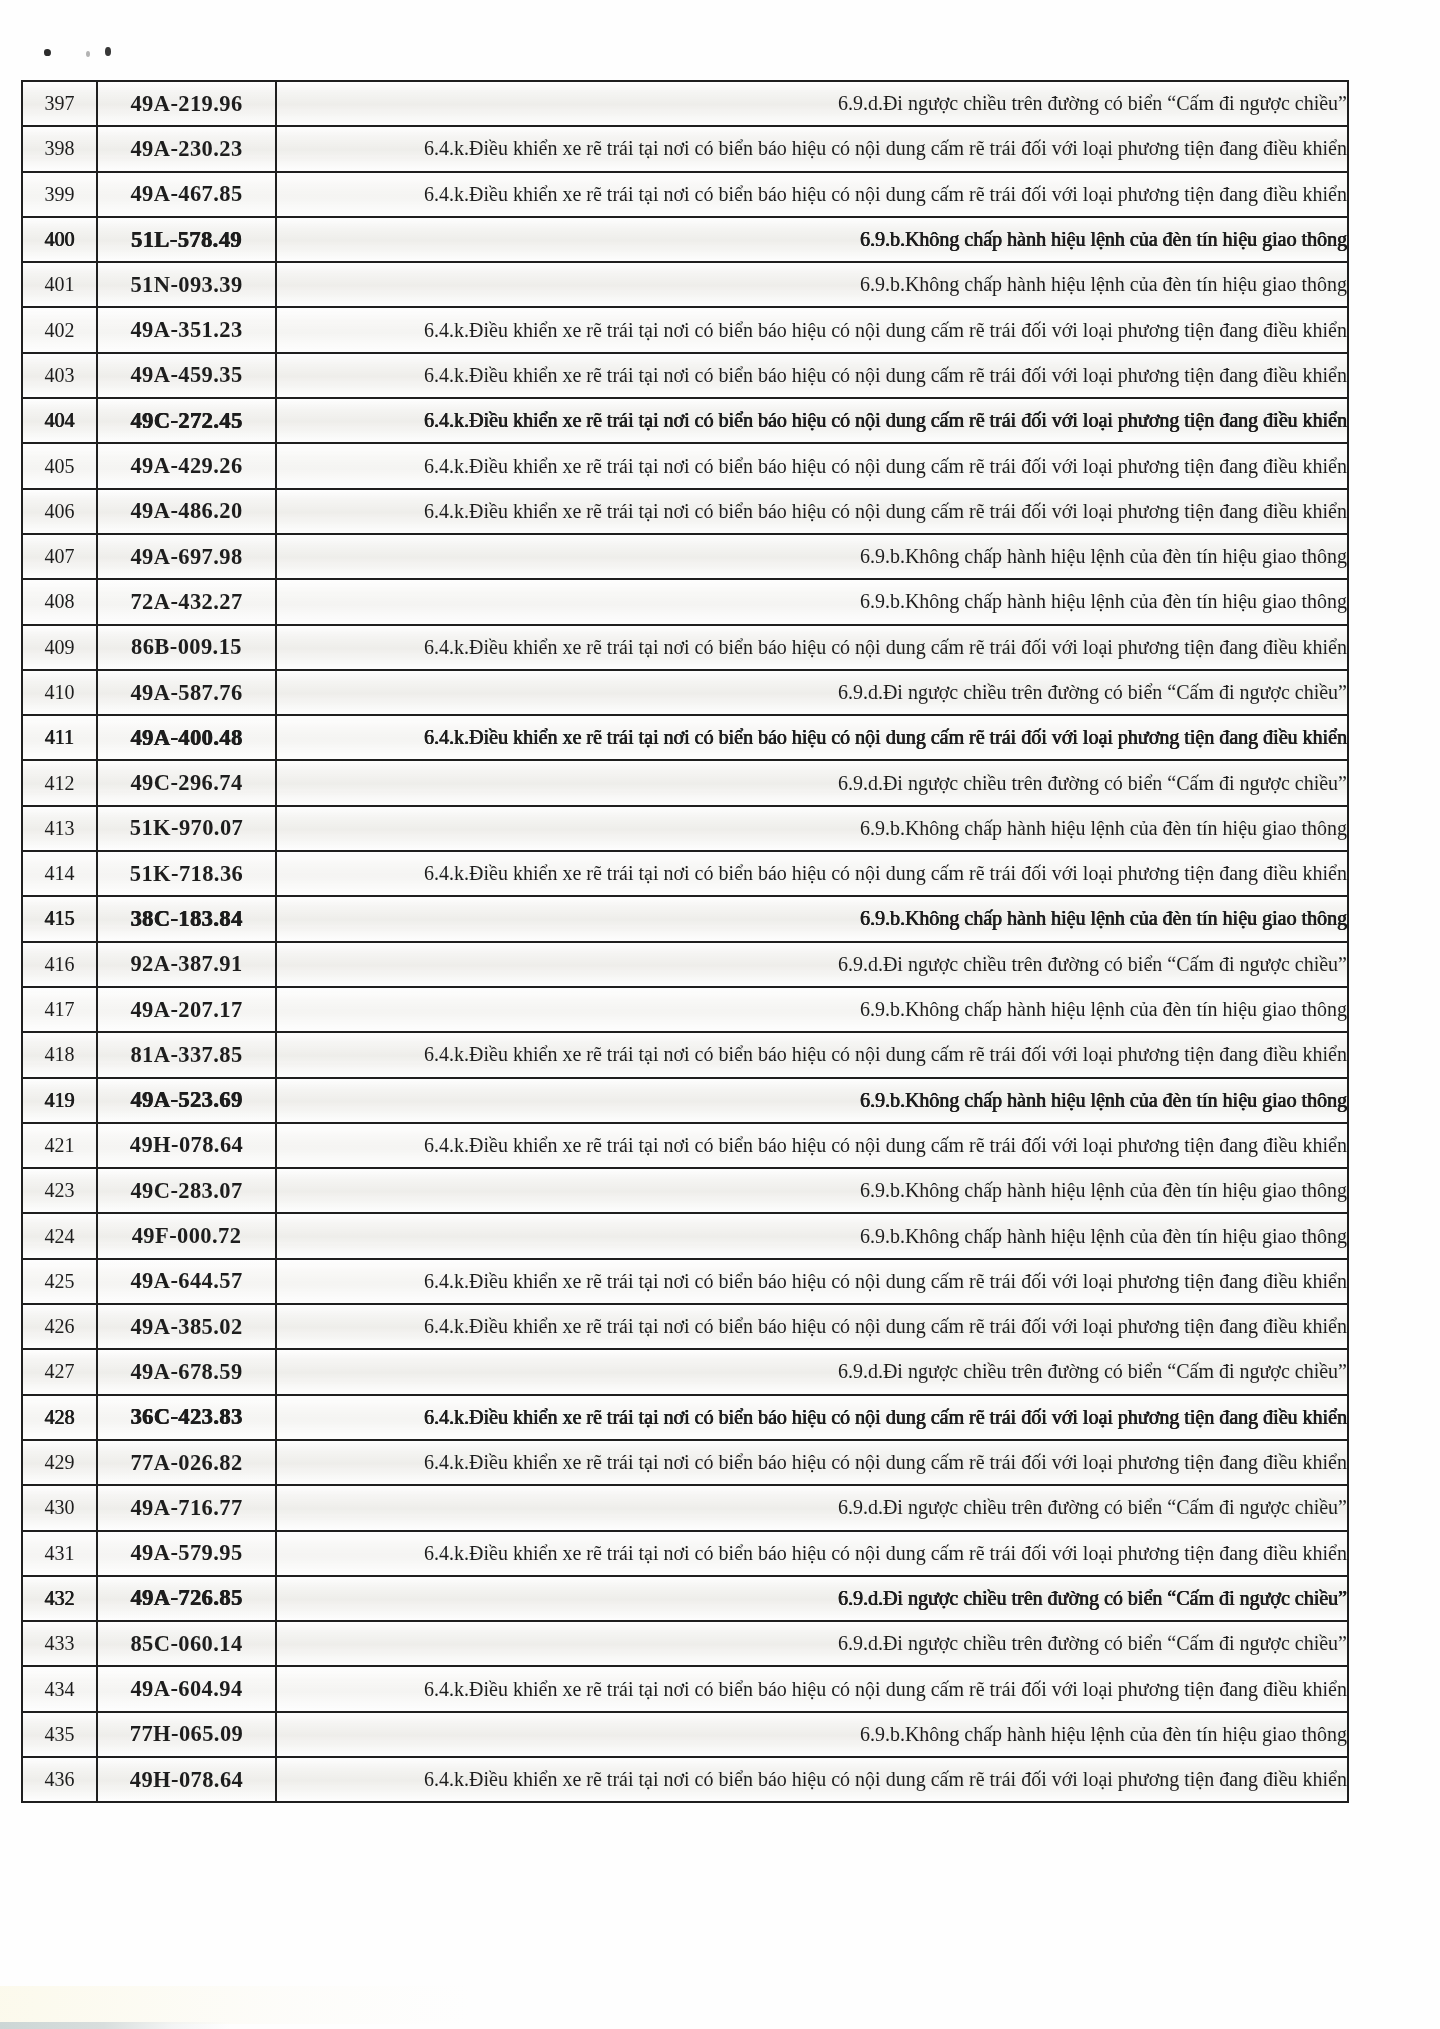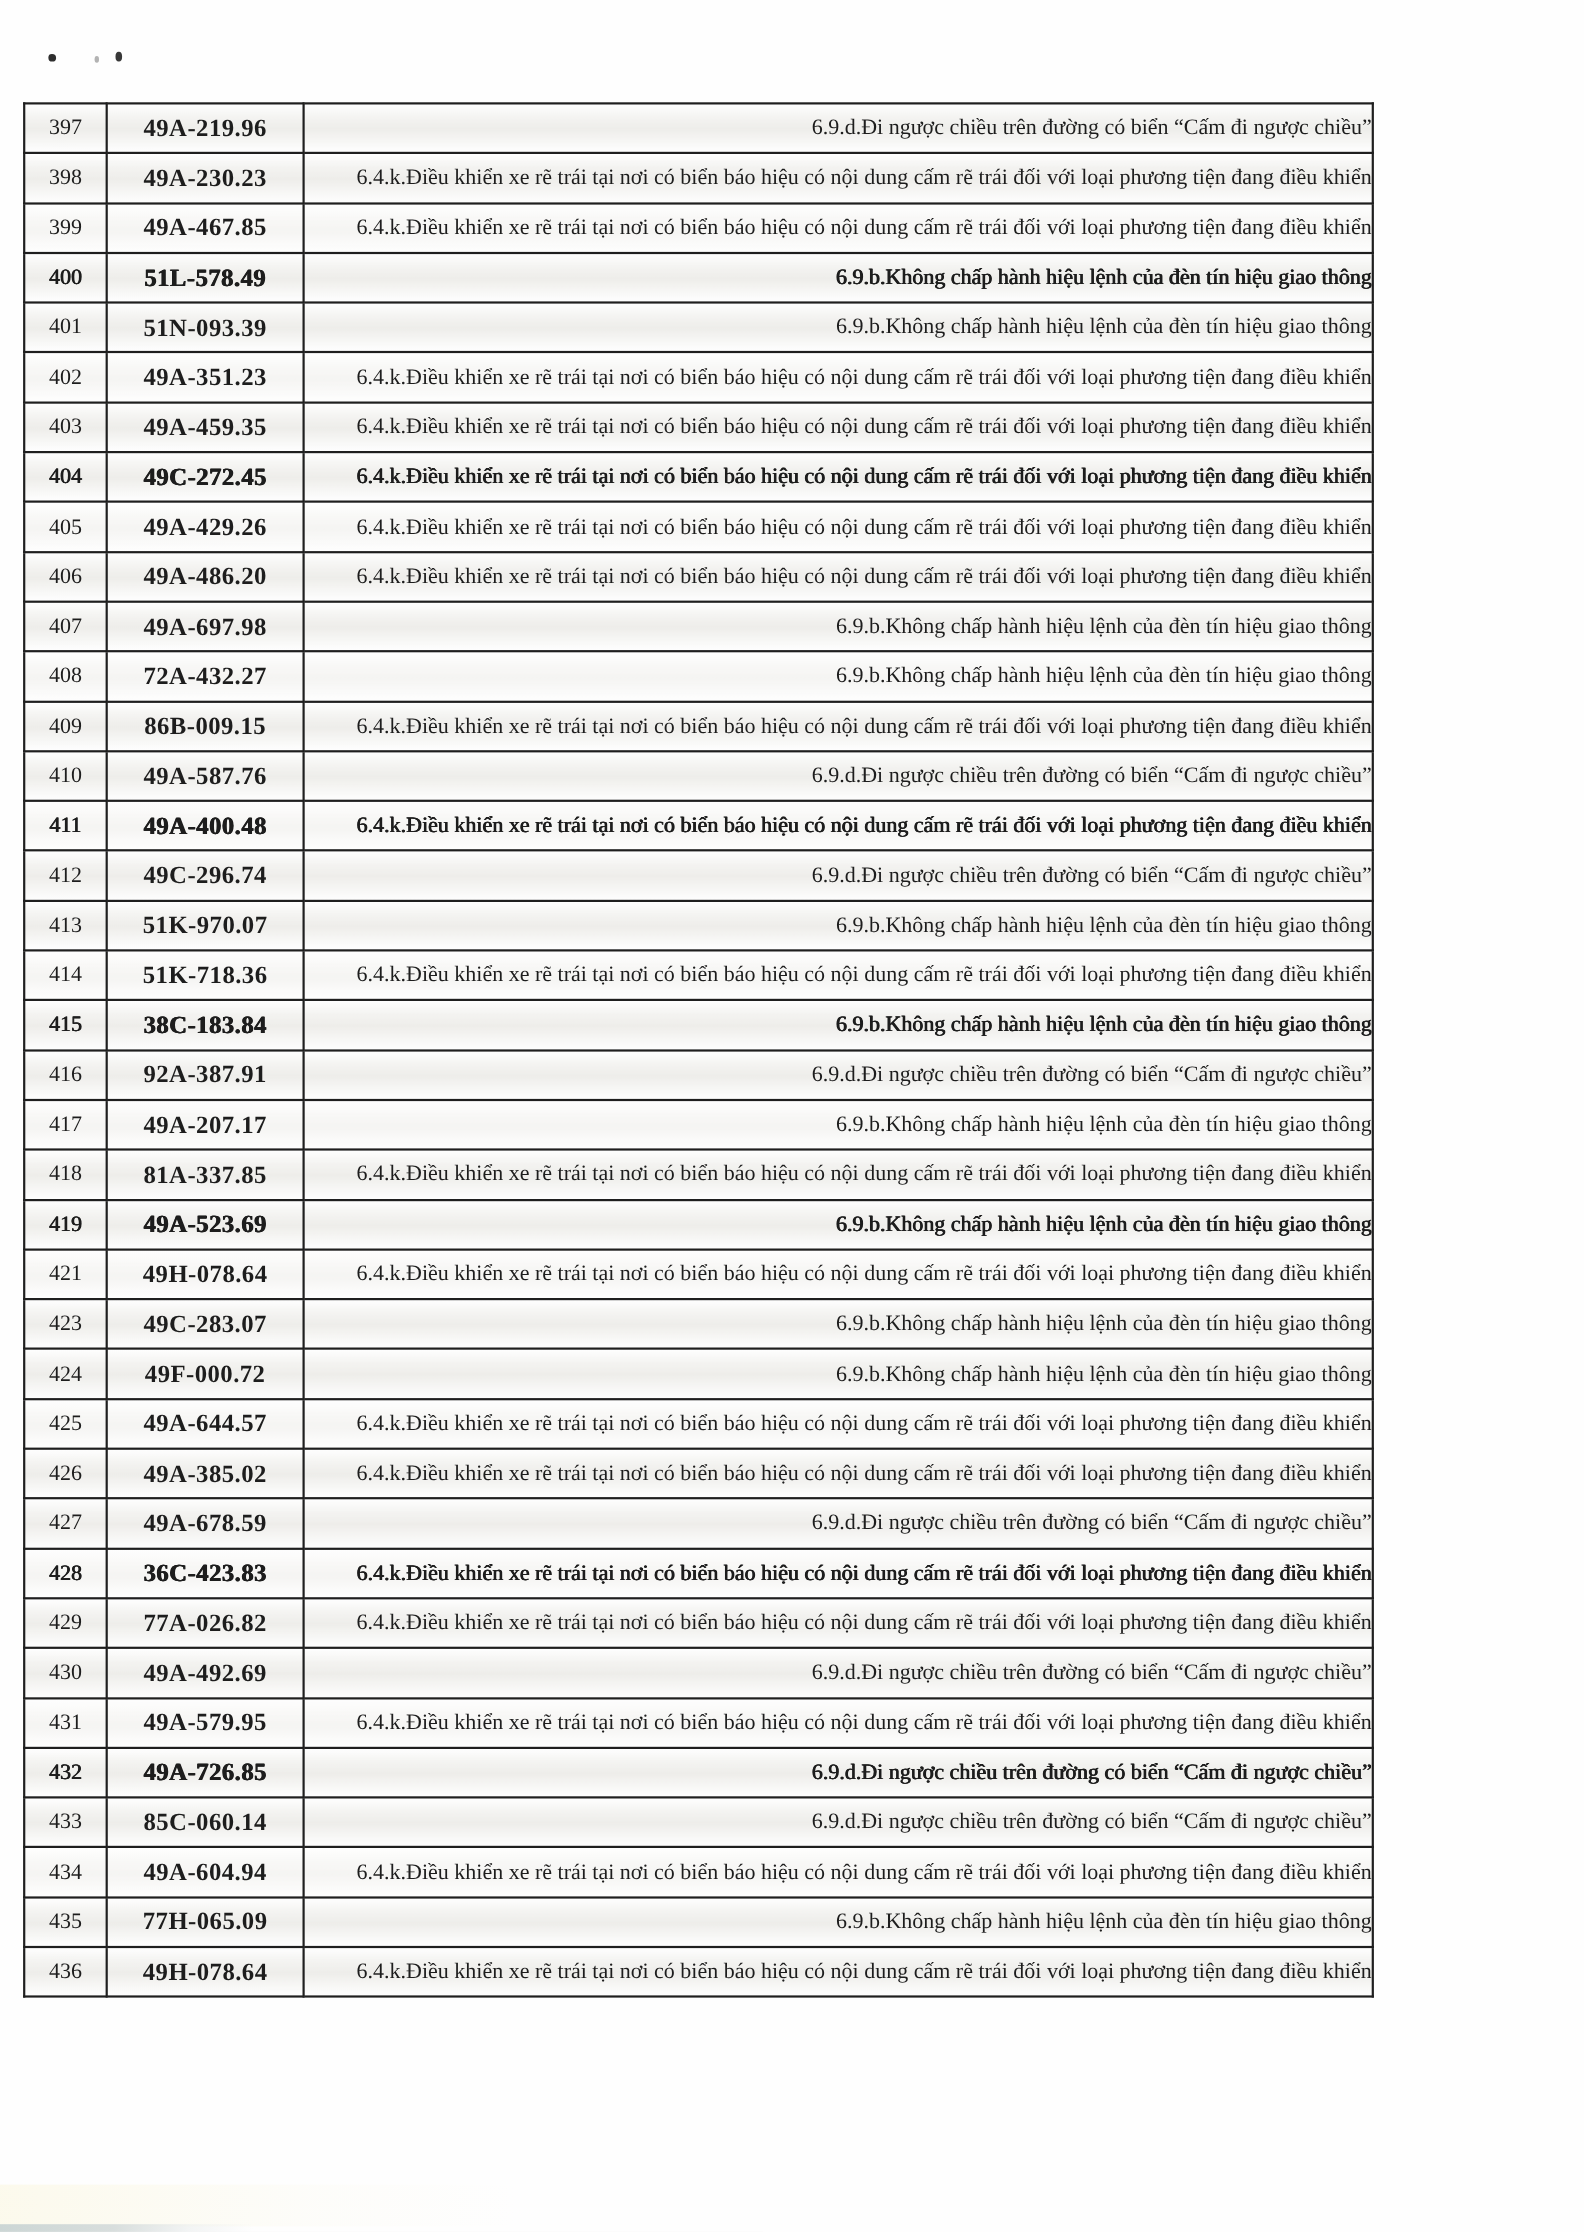--- a/index.html
+++ b/index.html
@@ -14,22 +14,22 @@
     background: #fefefe;
     overflow: hidden;
     font-family: "Liberation Serif", "DejaVu Serif", serif;
     color: #1d1d1d;
   }
 
   
   table.violations {
     position: absolute;
     left: 21px;
-    top: 93px;
-    width: 1228px;
+    top: 80px;
+    width: 1328px;
     border-collapse: collapse;
     table-layout: fixed;
   }
   table.violations col.c1 { width: 75px; }
   table.violations col.c2 { width: 179px; }
   table.violations col.c3 { width: auto; }
 
   table.violations tr { height: 45.3px; }
 
   table.violations td {
@@ -263,21 +263,21 @@
     <td class="plate">36C-423.83</td>
     <td class="viol">6.4.k.Điều khiển xe rẽ trái tại nơi có biển báo hiệu có nội dung cấm rẽ trái đối với loại phương tiện đang điều khiển</td>
   </tr>
         <tr>
     <td class="no">429</td>
     <td class="plate">77A-026.82</td>
     <td class="viol">6.4.k.Điều khiển xe rẽ trái tại nơi có biển báo hiệu có nội dung cấm rẽ trái đối với loại phương tiện đang điều khiển</td>
   </tr>
         <tr>
     <td class="no">430</td>
-    <td class="plate">49A-492.69</td>
+    <td class="plate">49A-716.77</td>
     <td class="viol">6.9.d.Đi ngược chiều trên đường có biển “Cấm đi ngược chiều”</td>
   </tr>
         <tr>
     <td class="no">431</td>
     <td class="plate">49A-579.95</td>
     <td class="viol">6.4.k.Điều khiển xe rẽ trái tại nơi có biển báo hiệu có nội dung cấm rẽ trái đối với loại phương tiện đang điều khiển</td>
   </tr>
         <tr>
     <td class="no">432</td>
     <td class="plate">49A-726.85</td>

